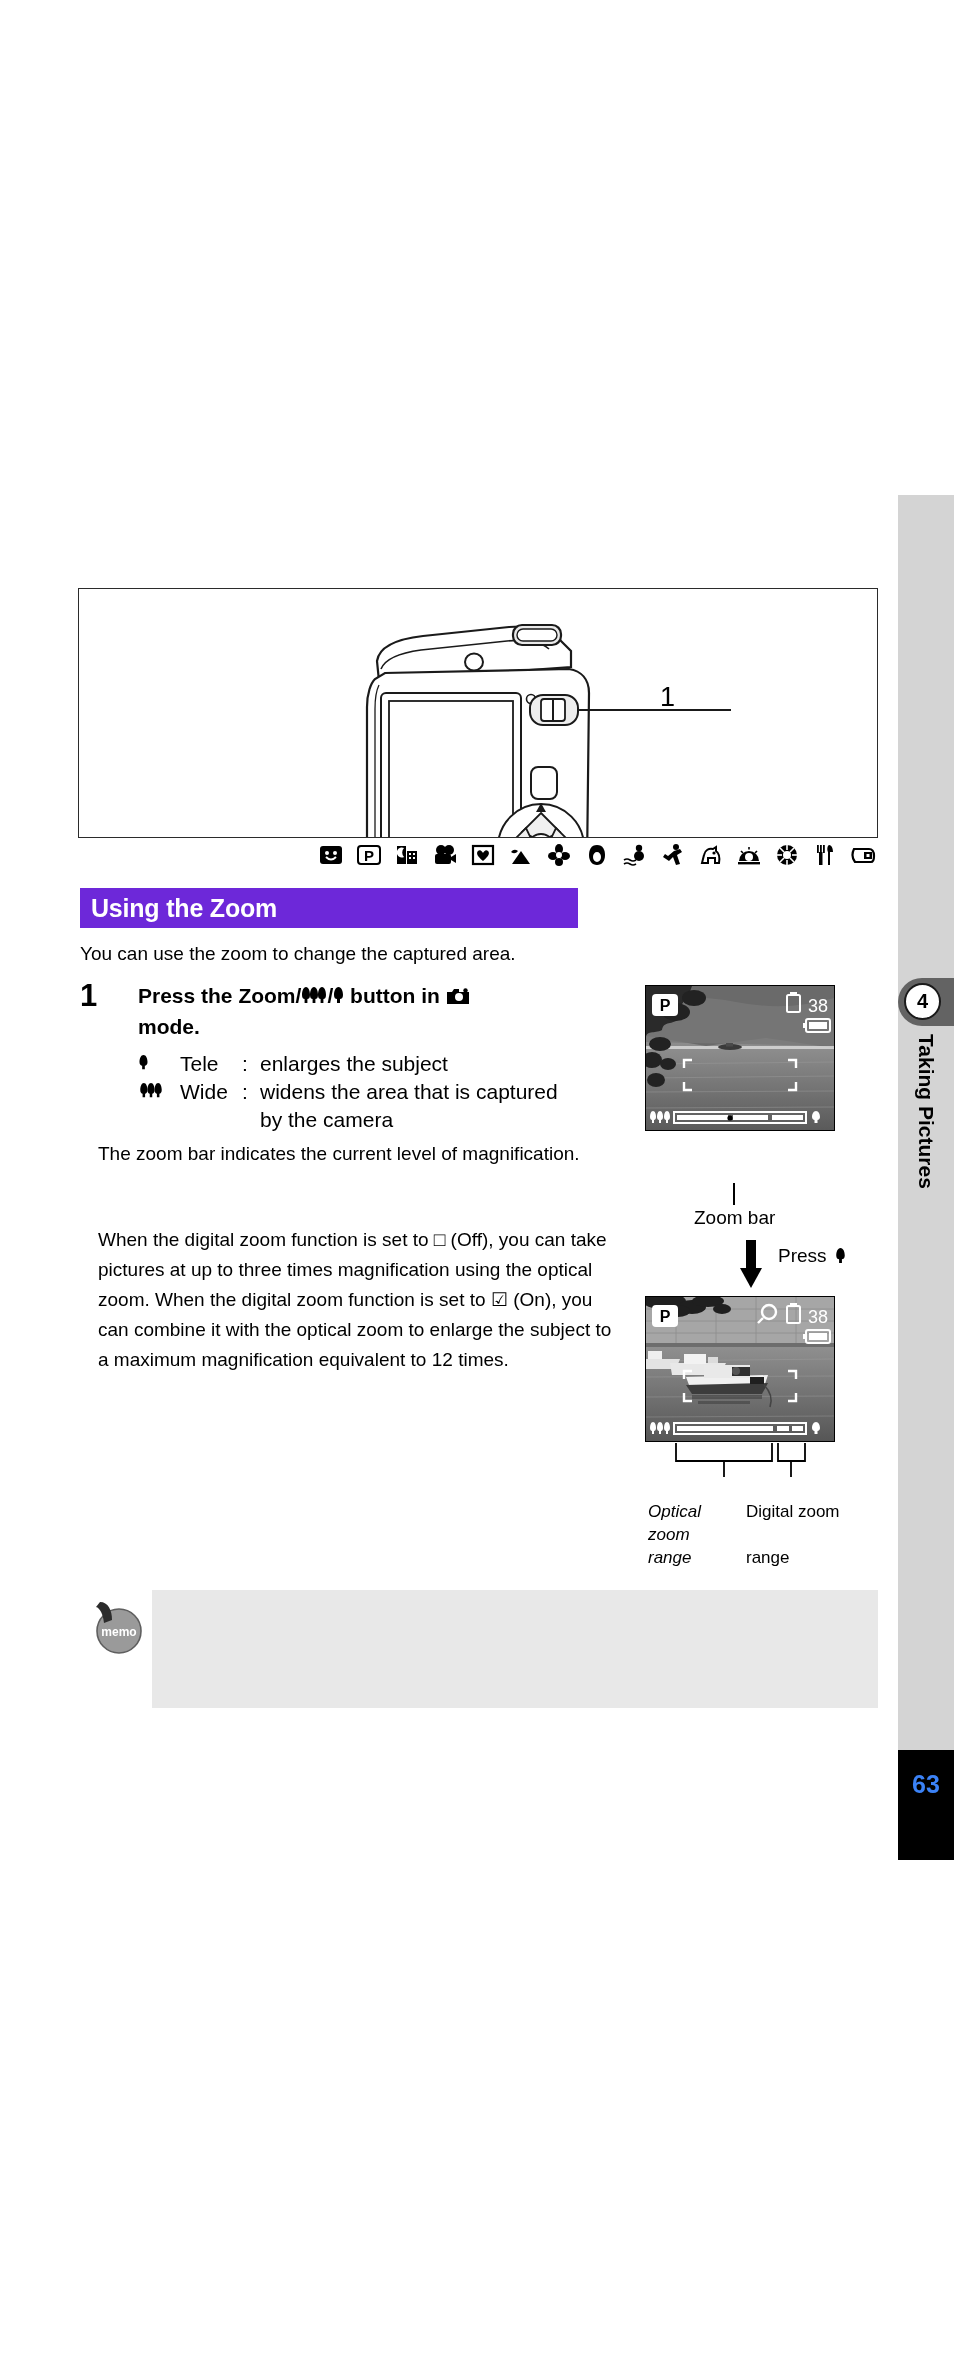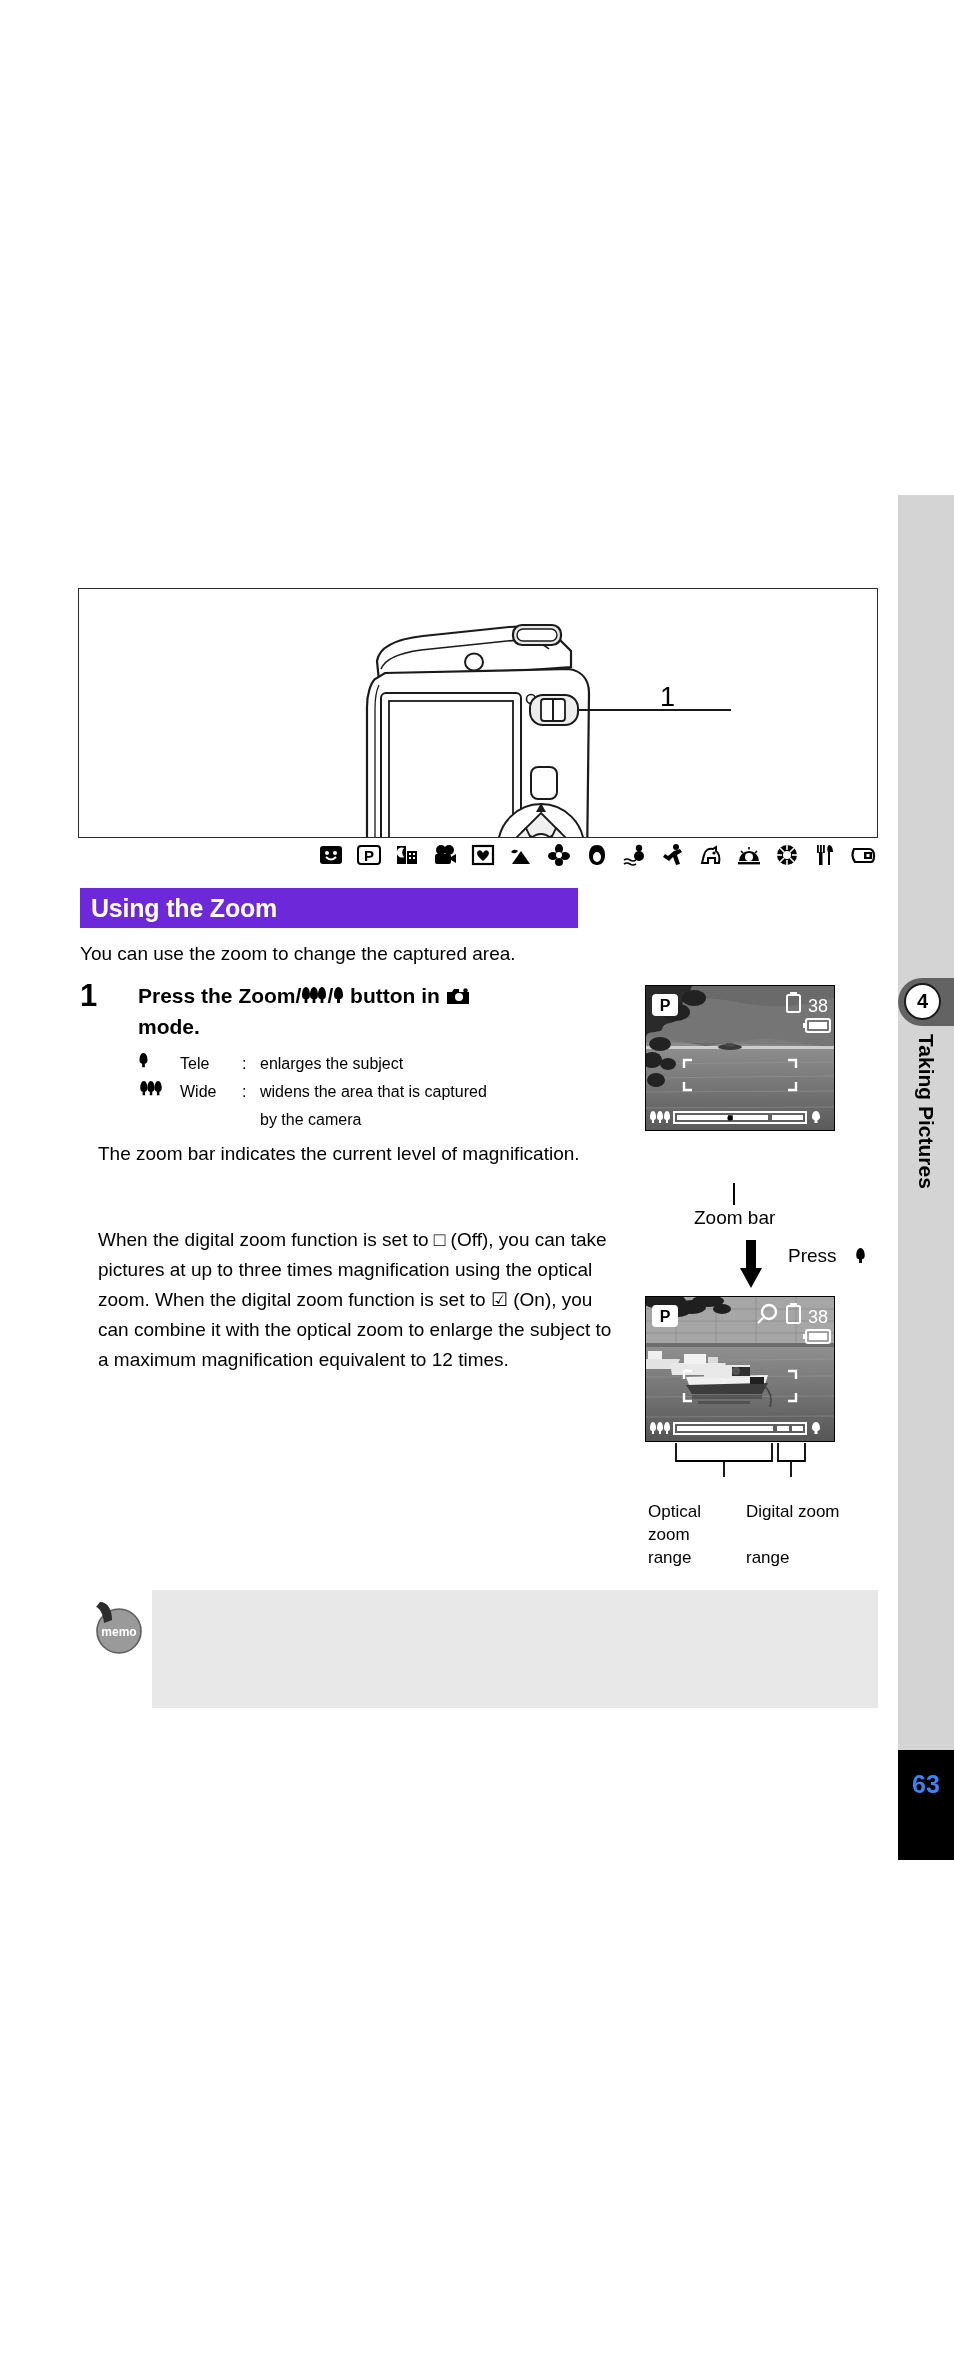--- a/index.html
+++ b/index.html
@@ -102,21 +102,21 @@
     position: absolute; left: 138px; top: 980px;
     width: 460px;
     font-size: 21px; font-weight: bold; color: #000;
     line-height: 31px;
   }
   .inline-ico { display: inline-block; vertical-align: -2px; }
 
   .defs {
     position: absolute; left: 138px; top: 1050px;
     width: 470px;
-    font-size: 16px; color: #000; line-height: 28px;
+    font-size: 21px; color: #000; line-height: 28px;
   }
   .defs .row { display: flex; align-items: baseline; }
   .defs .sym { width: 42px; flex: 0 0 42px; text-align: left; }
   .defs .nm  { width: 62px; flex: 0 0 62px; }
   .defs .col { flex: 0 0 18px; }
   .defs .txt { flex: 1 1 auto; }
   .defs .cont { margin-left: 122px; }
 
   .para-zoombar {
     position: absolute; left: 98px; top: 1140px;
@@ -144,35 +144,35 @@
   .lbl-zoombar {
     position: absolute; left: 694px; top: 1207px;
     font-size: 19px; color: #000;
   }
   .tick-zoombar {
     position: absolute; left: 733px; top: 1183px;
     width: 2px; height: 22px; background: #000;
   }
   .press-row {
     position: absolute; left: 740px; top: 1245px;
-    display: flex; align-items: center; gap: 18px;
+    display: flex; align-items: center; gap: 8px;
     font-size: 19px; color: #000;
   }
   .down-arrow {
     position: absolute; left: 740px; top: 1240px;
     width: 22px; height: 48px;
   }
 
   .range-labels {
     position: absolute; left: 648px; top: 1500px;
     width: 200px;
     font-size: 17px; color: #000; line-height: 23px;
   }
   .range-labels .cols { display: flex; }
-  .range-labels .c1 { width: 98px; }
+  .range-labels .c1 { width: 98px; font-style: italic; }
   .range-labels .c2 { width: 100px; }
   .bracket-svg { position: absolute; left: 645px; top: 1443px; }
 
   
   .memo-box {
     position: absolute; left: 152px; top: 1590px;
     width: 726px; height: 118px;
     background: #e8e8e8;
   }
   .memo-badge {

